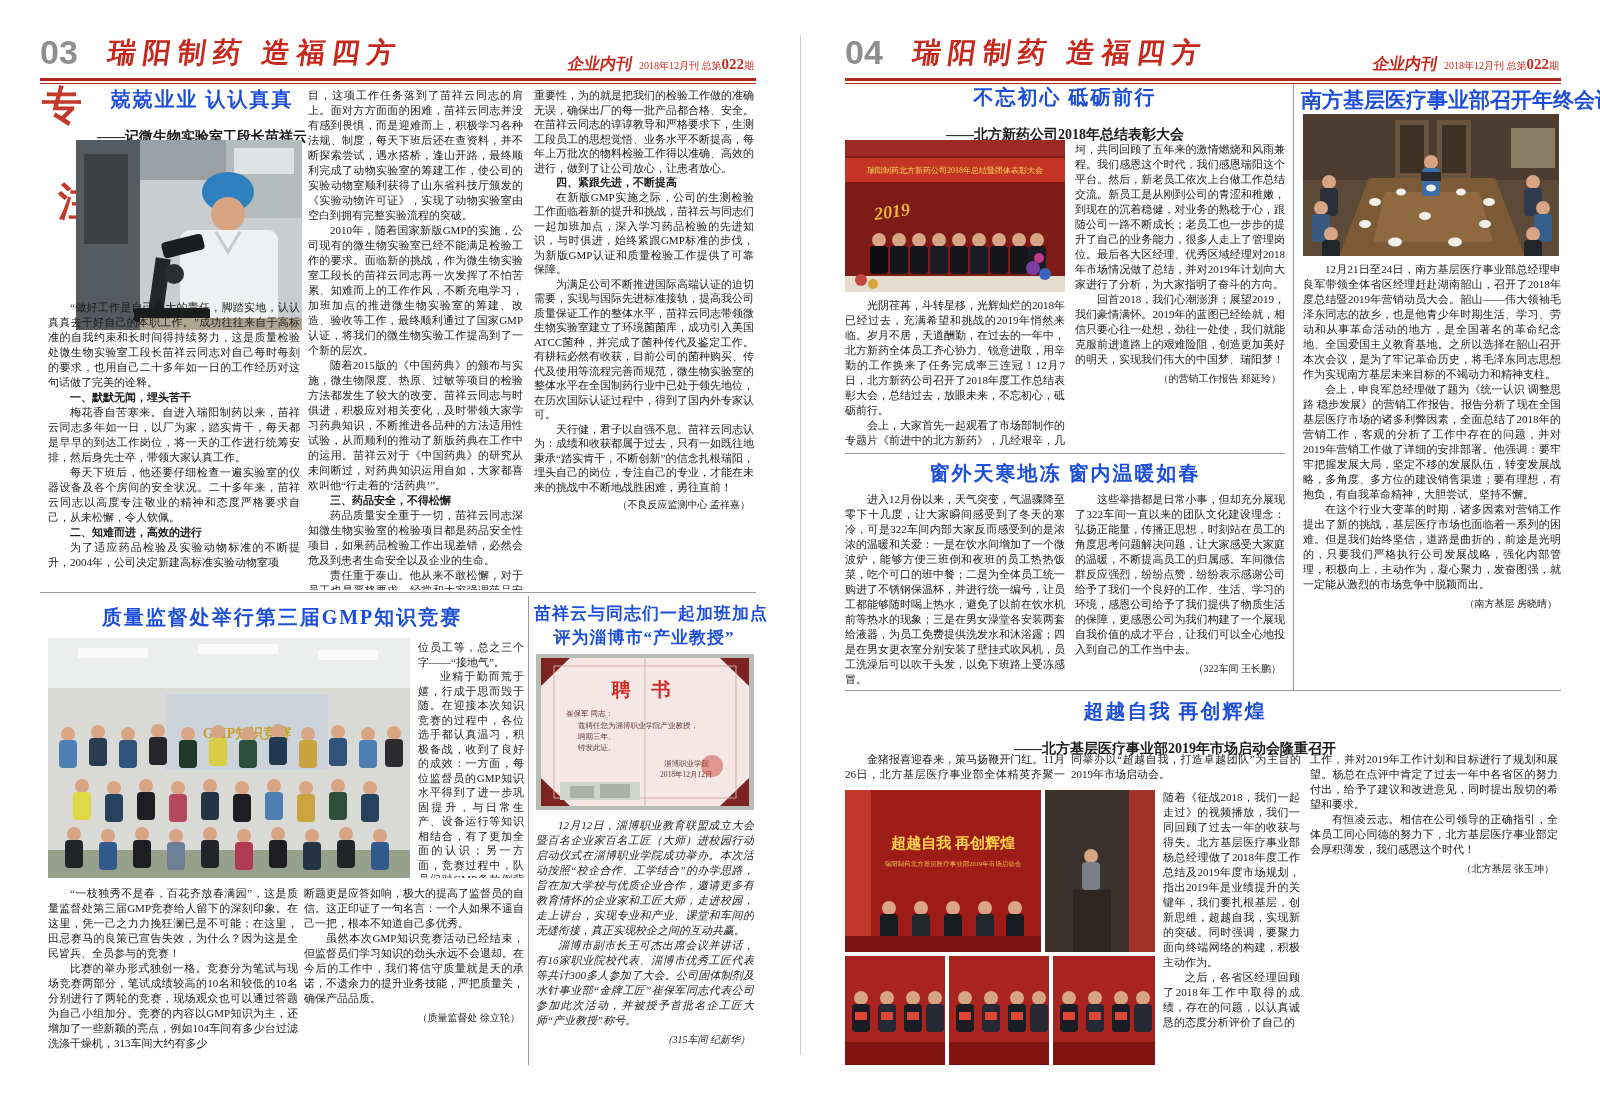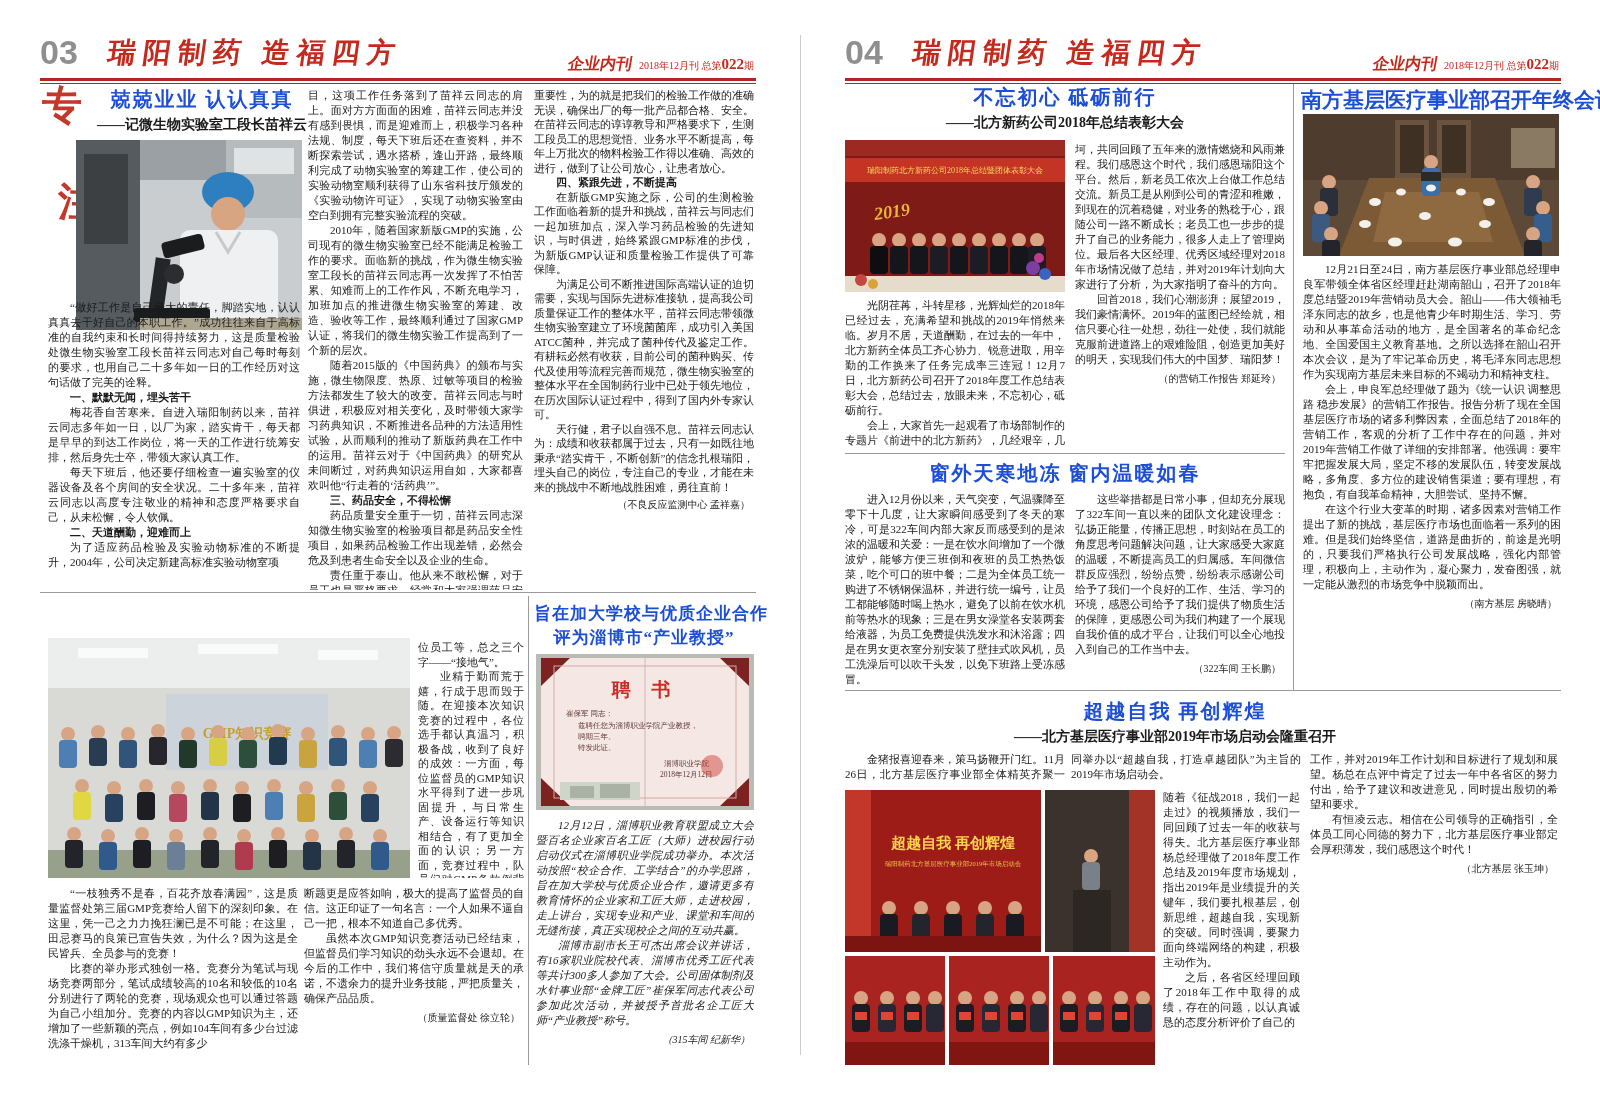--- a/index.html
+++ b/index.html
@@ -25,21 +25,21 @@
 
   
   .col{position:absolute;font-size:11px;line-height:15px;text-align:justify;overflow:hidden;}
   .col p{margin:0;}
   .para{text-indent:2em;}
   .cont{text-indent:0;}
   .subhead{text-indent:2em;font-weight:bold;}
   .byline{text-align:right;font-size:10px;padding-right:4px;margin-top:4px !important;color:#222;}
   .art-title{position:absolute;text-align:center;font-weight:bold;color:#1d4ed8;letter-spacing:2px;white-space:nowrap;}
   .t20{font-size:20px;} .t17{font-size:17px;letter-spacing:1px;} .t16{font-size:21px;letter-spacing:0;}
-  .art-sub{position:absolute;text-align:center;font-weight:bold;font-size:14px;white-space:nowrap;}
+  .art-sub{position:absolute;text-align:center;font-weight:bold;font-size:14px;white-space:nowrap;margin-top:12px;}
   .vline{position:absolute;width:1px;background:#9a9a9a;}
   .hline{position:absolute;height:1px;background:#9a9a9a;}
   .photo{position:absolute;display:block;}
   .zchar{position:absolute;color:#c0392b;font-weight:bold;font-size:40px;line-height:1;
          font-family:"Liberation Serif",serif;}
 </style>
 </head>
 <body>
 
 <div id="sheet">
@@ -88,21 +88,21 @@
       <circle cx="98" cy="134" r="10" fill="#2b2d30"></circle>
       <rect x="58" y="168" width="76" height="14" rx="3" fill="#1b1c1e"></rect>
       <rect x="64" y="178" width="162" height="12" fill="#ada691"></rect>
     </svg>
 
     <div class="col" style="left:8px;top:270px;width:252px;height:288px;">
         <p class="para">“做好工作是自己最大的责任，脚踏实地，认认真真去干好自己的本职工作。”成功往往来自于高标准的自我约束和长时间得持续努力，这是质量检验处微生物实验室工段长苗祥云同志对自己每时每刻的要求，也用自己二十多年如一日的工作经历对这句话做了完美的诠释。</p>
         <p class="subhead">一、默默无闻，埋头苦干</p>
         <p class="para">梅花香自苦寒来。自进入瑞阳制药以来，苗祥云同志多年如一日，以厂为家，踏实肯干，每天都是早早的到达工作岗位，将一天的工作进行统筹安排，然后身先士卒，带领大家认真工作。</p>
         <p class="para">每天下班后，他还要仔细检查一遍实验室的仪器设备及各个房间的安全状况。二十多年来，苗祥云同志以高度专注敬业的精神和态度严格要求自己，从未松懈，令人钦佩。</p>
-        <p class="subhead">二、天道酬勤，迎难而上</p>
+        <p class="subhead">二、知难而进，高效的进行</p>
         <p class="para">为了适应药品检验及实验动物标准的不断提升，2004年，公司决定新建高标准实验动物室项</p>
       </div>
     <div class="col" style="left:268px;top:58px;width:215px;height:502px;">
         <p class="para cont">目，这项工作任务落到了苗祥云同志的肩上。面对方方面面的困难，苗祥云同志并没有感到畏惧，而是迎难而上，积极学习各种法规、制度，每天下班后还在查资料，并不断探索尝试，遇水搭桥，逢山开路，最终顺利完成了动物实验室的筹建工作，使公司的实验动物室顺利获得了山东省科技厅颁发的《实验动物许可证》，实现了动物实验室由空白到拥有完整实验流程的突破。</p>
         <p class="para">2010年，随着国家新版GMP的实施，公司现有的微生物实验室已经不能满足检验工作的要求。面临新的挑战，作为微生物实验室工段长的苗祥云同志再一次发挥了不怕苦累、知难而上的工作作风，不断充电学习，加班加点的推进微生物实验室的筹建、改造、验收等工作，最终顺利通过了国家GMP认证，将我们的微生物实验工作提高到了一个新的层次。</p>
         <p class="para">随着2015版的《中国药典》的颁布与实施，微生物限度、热原、过敏等项目的检验方法都发生了较大的改变。苗祥云同志与时俱进，积极应对相关变化，及时带领大家学习药典知识，不断推进各品种的方法适用性试验，从而顺利的推动了新版药典在工作中的运用。苗祥云对于《中国药典》的研究从未间断过，对药典知识运用自如，大家都喜欢叫他“行走着的‘活药典’”。</p>
         <p class="subhead">三、药品安全，不得松懈</p>
         <p class="para">药品质量安全重于一切，苗祥云同志深知微生物实验室的检验项目都是药品安全性项目，如果药品检验工作出现差错，必然会危及到患者生命安全以及企业的生命。</p>
         <p class="para">责任重于泰山。他从来不敢松懈，对于员工也是严格要求，经常和大家强调药品安全工作的</p>
       </div>
@@ -113,20 +113,21 @@
           <p class="para">在新版GMP实施之际，公司的生测检验工作面临着新的提升和挑战，苗祥云与同志们一起加班加点，深入学习药品检验的先进知识，与时俱进，始终紧跟GMP标准的步伐，为新版GMP认证和质量检验工作提供了可靠保障。</p>
           <p class="para">为满足公司不断推进国际高端认证的迫切需要，实现与国际先进标准接轨，提高我公司质量保证工作的整体水平，苗祥云同志带领微生物实验室建立了环境菌菌库，成功引入美国ATCC菌种，并完成了菌种传代及鉴定工作。有耕耘必然有收获，目前公司的菌种购买、传代及使用等流程完善而规范，微生物实验室的整体水平在全国制药行业中已处于领先地位，在历次国际认证过程中，得到了国内外专家认可。</p>
           <p class="para">天行健，君子以自强不息。苗祥云同志认为：成绩和收获都属于过去，只有一如既往地秉承“踏实肯干，不断创新”的信念扎根瑞阳，埋头自己的岗位，专注自己的专业，才能在未来的挑战中不断地战胜困难，勇往直前！</p>
         </div>
       <p class="byline">（不良反应监测中心  孟祥嘉）</p>
     </div>
 
     <div class="hline" style="left:0;top:562px;width:716px;"></div>
     <div class="vline" style="left:488px;top:566px;height:469px;"></div>
 
+    <div class="art-title t20" style="left:0;top:574px;width:484px;">质量监督处举行第三届GMP知识竞赛</div>
 
     <svg class="photo" style="left:8px;top:608px;" width="362" height="240" viewBox="0 0 362 240">
       <rect width="362" height="240" fill="#d9dad6"></rect>
       <rect width="362" height="50" fill="#eceded"></rect>
       <rect x="30" y="10" width="70" height="10" fill="#fafafa"></rect>
       <rect x="150" y="6" width="80" height="10" fill="#fafafa"></rect>
       <rect x="270" y="12" width="60" height="10" fill="#fafafa"></rect>
       <rect x="118" y="56" width="162" height="76" fill="#ccd3da"></rect>
       <text x="199" y="100" text-anchor="middle" font-size="14" font-weight="bold" fill="#c99f2c">GMP知识竞赛</text>
       <g>
@@ -179,21 +180,21 @@
         <p class="para">比赛的举办形式独创一格。竞赛分为笔试与现场竞赛两部分，笔试成绩较高的10名和较低的10名分别进行了两轮的竞赛，现场观众也可以通过答题为自己小组加分。竞赛的内容以GMP知识为主，还增加了一些新颖的亮点，例如104车间有多少台过滤洗涤干燥机，313车间大约有多少</p>
       </div>
     <div class="col" style="left:264px;top:856px;width:220px;height:178px;">
       <div>
           <p class="para cont">断题更是应答如响，极大的提高了监督员的自信。这正印证了一句名言：一个人如果不逼自己一把，根本不知道自己多优秀。</p>
           <p class="para">虽然本次GMP知识竞赛活动已经结束，但监督员们学习知识的劲头永远不会退却。在今后的工作中，我们将信守质量就是天的承诺，不遗余力的提升业务技能，严把质量关，确保产品品质。</p>
         </div>
       <p class="byline">（质量监督处  徐立轮）</p>
     </div>
 
-    <div class="art-title t17" style="left:494px;top:572px;width:220px;">旨在加大学校与优质企业合作</div>
+    <div class="art-title t17" style="left:494px;top:572px;width:220px;">苗祥云与同志们一起加班加点</div>
     <div class="art-title t17" style="left:494px;top:596px;width:220px;">评为淄博市“产业教授”</div>
 
     <svg class="photo" style="left:496px;top:624px;" width="218" height="156" viewBox="0 0 218 156">
       <rect width="218" height="156" fill="#b9bbb5"></rect>
       <rect x="5" y="4" width="208" height="148" fill="#f5e7e3"></rect>
       <rect x="108" y="4" width="2" height="148" fill="#e3d0cc"></rect>
       <polygon points="5,4 34,4 5,32" fill="#7c2220"></polygon>
       <polygon points="213,4 184,4 213,32" fill="#7c2220"></polygon>
       <polygon points="5,152 34,152 5,124" fill="#7c2220"></polygon>
       <polygon points="213,152 184,152 213,124" fill="#7c2220"></polygon>

